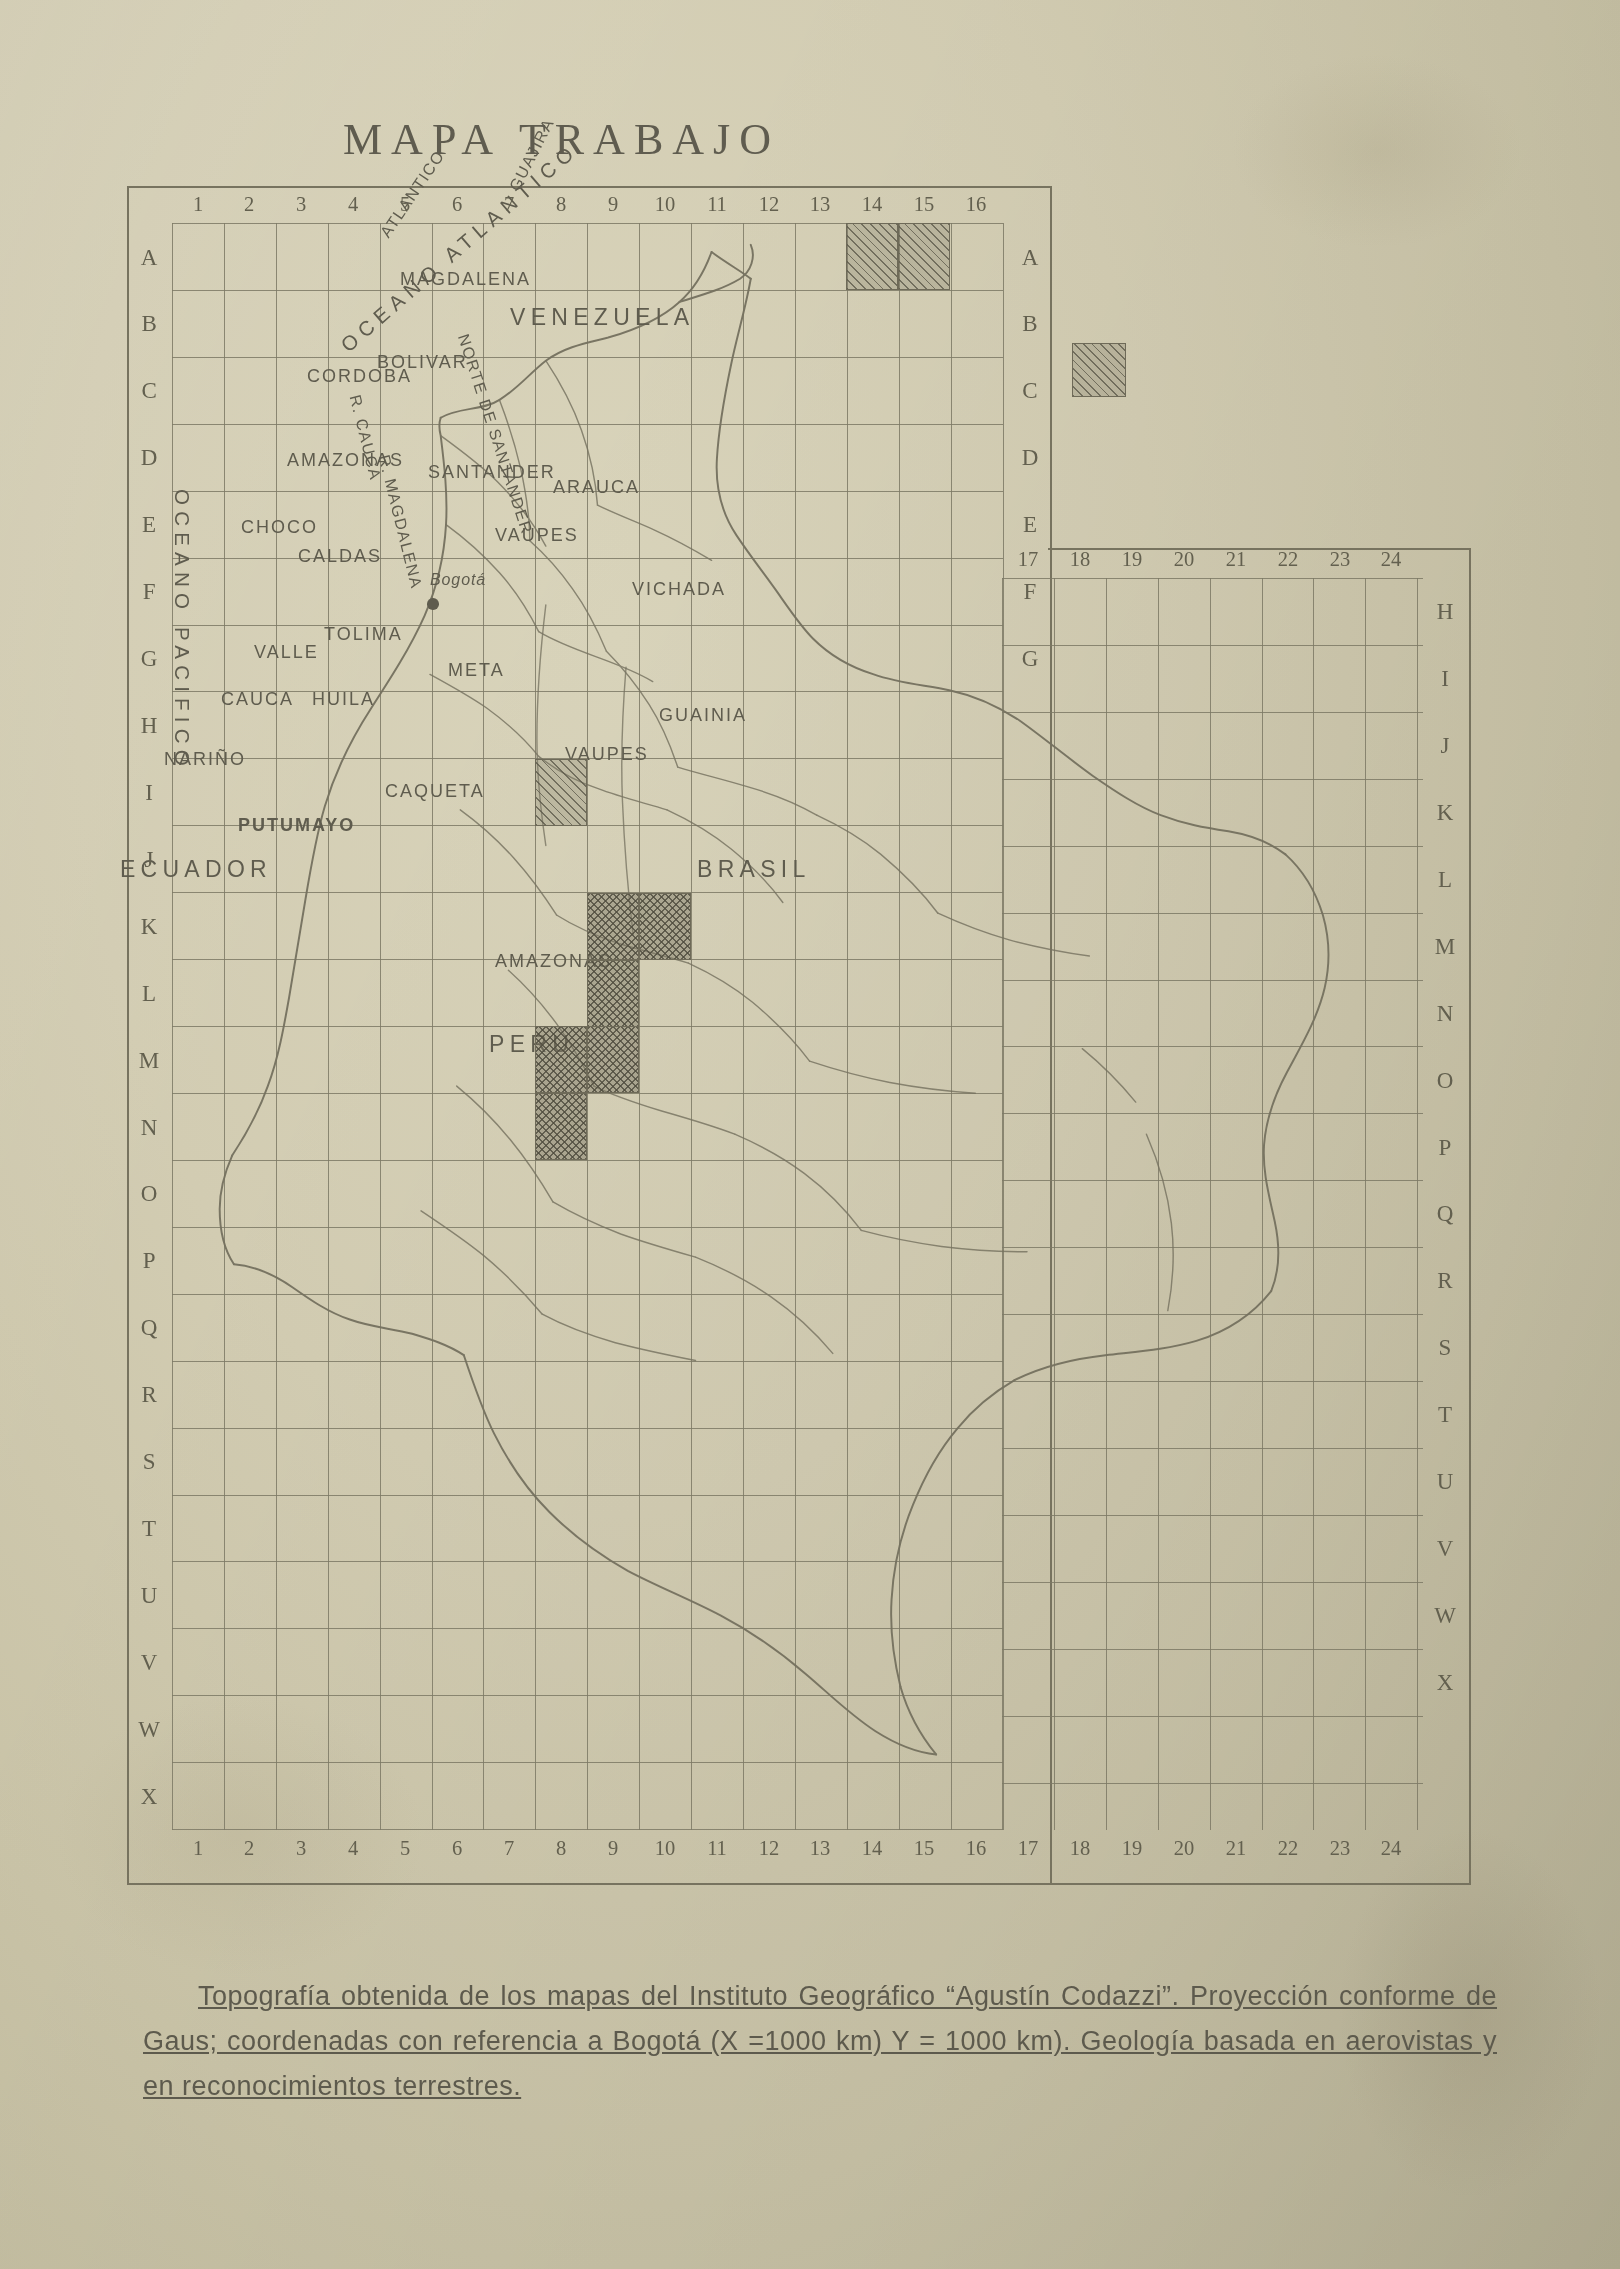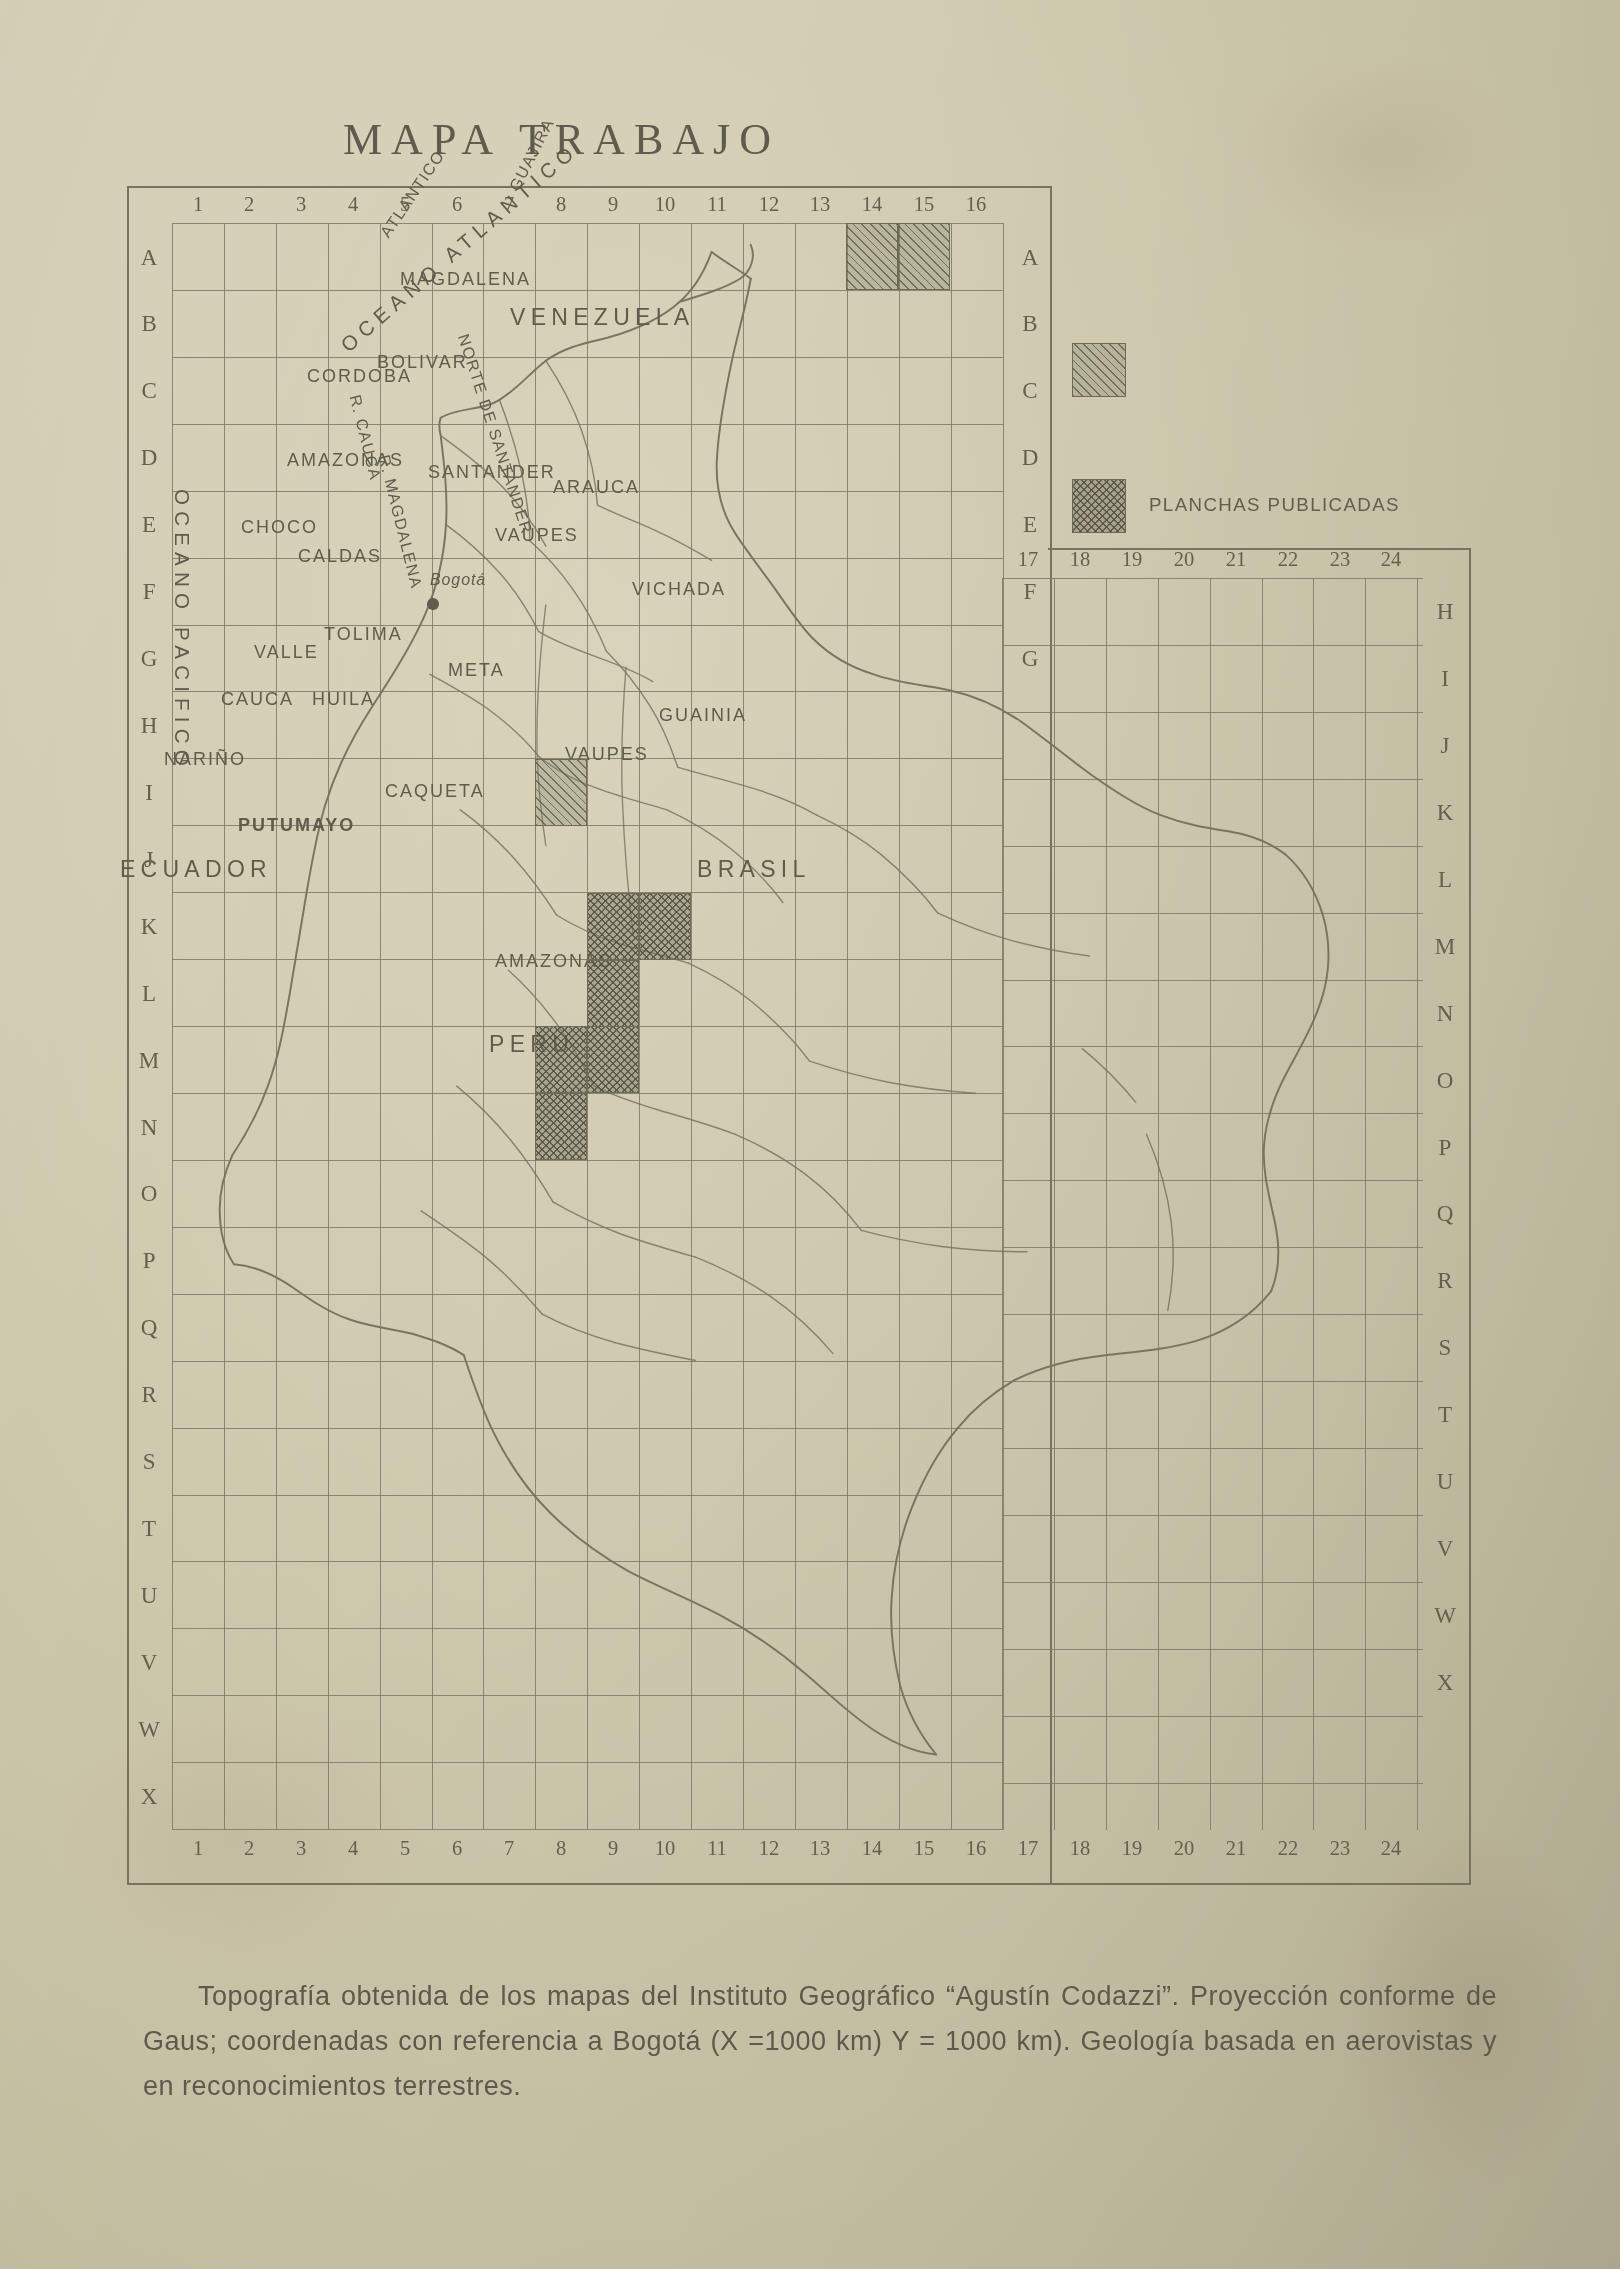--- a/index.html
+++ b/index.html
@@ -159,20 +159,21 @@
     position: absolute;
     left: 143px;
     top: 1974px;
     width: 1354px;
     font-size: 27px;
     line-height: 45px;
     color: #5d5a4d;
     letter-spacing: 0.5px;
     font-family: "Liberation Sans", sans-serif;
     text-align: justify;
+    text-decoration: underline;
   }
   #caption .indent { display: inline-block; width: 55px; }
 </style>
 </head>
 <body>
 
 <div class="paper"></div>
 <div class="stain" style="left:1230px;top:53px;width:294px;height:196px;background:radial-gradient(ellipse,rgba(150,140,110,0.16),rgba(0,0,0,0) 70%);"></div>
 <div class="stain" style="left:53px;top:1693px;width:374px;height:285px;background:radial-gradient(ellipse,rgba(150,140,110,0.14),rgba(0,0,0,0) 70%);"></div>
 <div class="stain" style="left:1337px;top:1827px;width:267px;height:374px;background:radial-gradient(ellipse,rgba(120,110,85,0.18),rgba(0,0,0,0) 70%);"></div>
@@ -504,20 +505,16 @@
     <div class="cell-filled" style="left: 460px; top: 774px; width: 50px; height: 65px;"></div>
     <div class="cell-filled" style="left: 460px; top: 840px; width: 50px; height: 65px;"></div>
     <div class="cell-filled" style="left: 408px; top: 907px; width: 50px; height: 65px;"></div>
     <div class="cell-filled" style="left: 408px; top: 840px; width: 50px; height: 65px;"></div>
   </div>
 
 <div id="legend">
   <div class="legend-row">
     <div class="legend-swatch cell-hatch"></div>
   </div>
-  <div class="legend-row" id="legend-row-2">
-    <div class="legend-swatch cell-filled"></div>
-    <div class="legend-text" style="top:14.3px;">PLANCHAS  PUBLICADAS</div>
-  </div>
 </div>
 
 <div id="caption"><span class="indent"></span><span>Topografía obtenida de los mapas del Instituto Geográfico “Agustín Codazzi”. Proyección conforme de Gaus; coordenadas con referencia a Bogotá (X =1000 km) Y = 1000 km). Geología basada en aerovistas y en reconocimientos terrestres.</span></div>
 
 
 </body></html>

